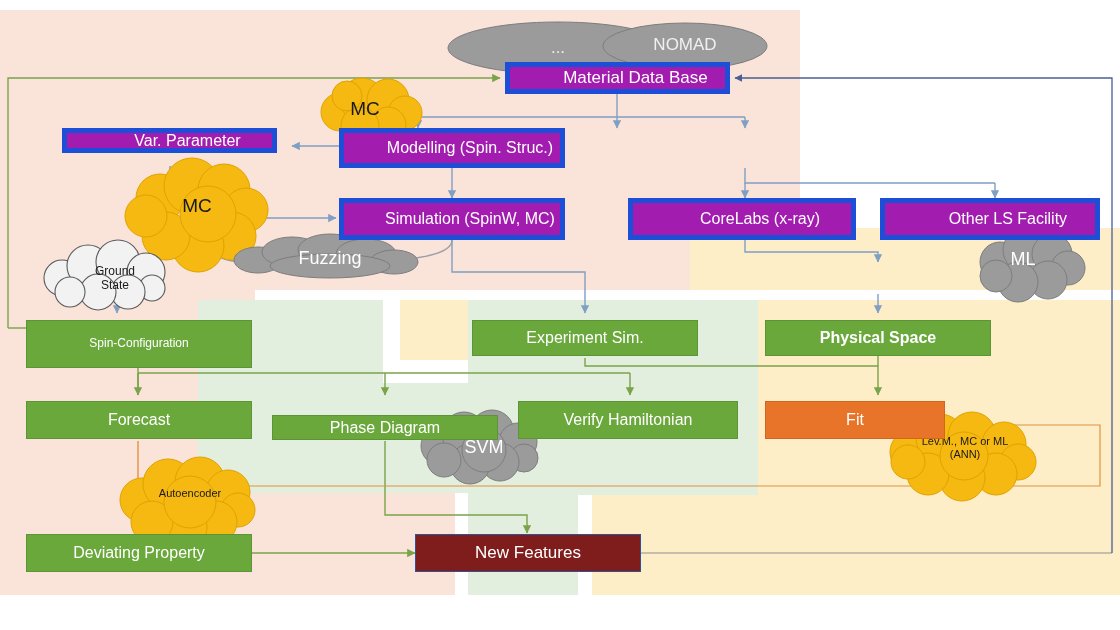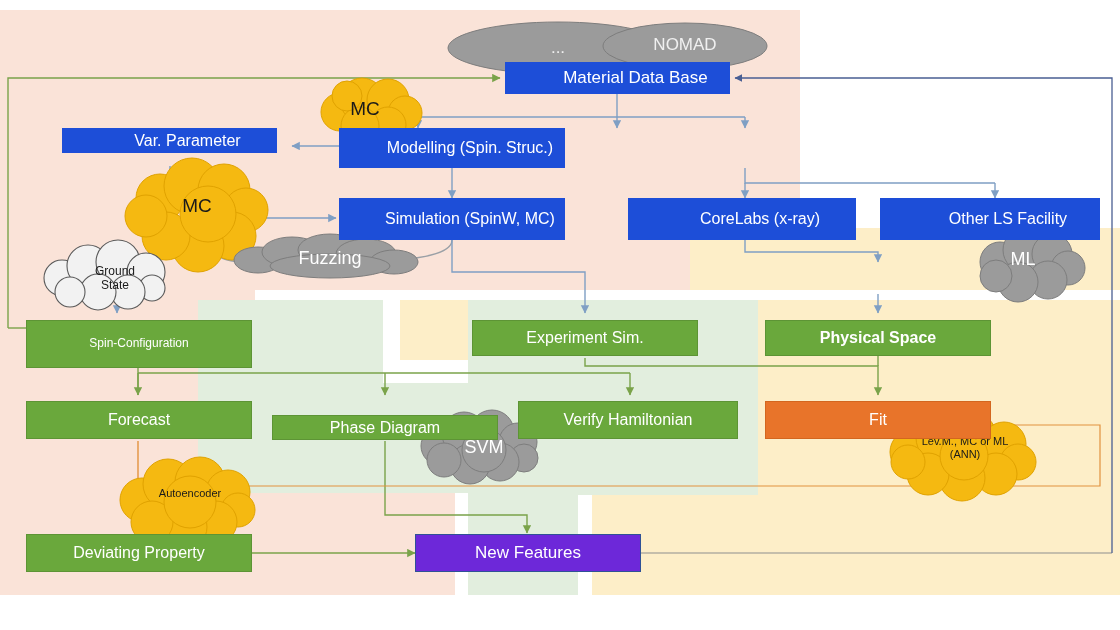--- a/index.html
+++ b/index.html
@@ -2,22 +2,22 @@
 <html><head>
 <meta charset="utf-8">
 <style>
   html,body{margin:0;padding:0;background:#ffffff;}
   body{width:1120px;height:630px;font-family:"Liberation Sans",sans-serif;overflow:hidden;}
   #stage{position:relative;width:1120px;height:630px;background:#ffffff;}
   .panel{position:absolute;}
   svg.layer{position:absolute;left:0;top:0;width:1120px;height:630px;overflow:visible;}
   .node{position:absolute;box-sizing:border-box;display:flex;align-items:center;
         justify-content:center;text-align:center;color:#ffffff;line-height:1.1;}
-  .blue{background:#1d4ed8;border:1px solid #1d4ed8;padding-left:36px;}
-  .bluedk{background:#6d28d9;border:1px solid #2f5196;}
+  .blue{background:#a21caf;border:5px solid #1d4ed8;padding-left:36px;}
+  .bluedk{background:#7f1d1d;border:1px solid #2f5196;}
   .green{background:#6aa83c;border:1px solid #5d9435;}
   .orange{background:#e8742a;border:1px solid #d3661f;}
   .cloud-label{position:absolute;display:flex;align-items:center;justify-content:center;
         text-align:center;color:#1a1a1a;pointer-events:none;line-height:1.15;}
   .gray-label{position:absolute;display:flex;align-items:center;justify-content:center;
         text-align:center;color:#ffffff;pointer-events:none;line-height:1.15;}
   .ellipse-label{position:absolute;display:flex;align-items:center;justify-content:center;
         color:#f0f0f0;pointer-events:none;}
 </style>
 </head>
@@ -261,19 +261,19 @@
   <div class="node green" style="left:472px;top:320px;width:226px;height:36px;font-size:16px;">Experiment Sim.</div>
 
   <div class="node green" style="left:765px;top:320px;width:226px;height:36px;font-size:16px;font-weight:bold;">Physical Space</div>
 
   <div class="node green" style="left:26px;top:401px;width:226px;height:38px;font-size:16px;">Forecast</div>
 
   <div class="node green" style="left:272px;top:415px;width:226px;height:25px;font-size:16px;">Phase Diagram</div>
 
   <div class="node green" style="left:518px;top:401px;width:220px;height:38px;font-size:16px;">Verify Hamiltonian</div>
 
-  <div class="node orange" style="left:765px;top:401px;width:226px;height:38px;font-size:16px;">Fit</div>
+  <div class="node orange" style="left:765px;top:401px;width:180px;height:38px;font-size:16px;">Fit</div>
 
   <div class="node green" style="left:26px;top:534px;width:226px;height:38px;font-size:16px;">Deviating Property</div>
 
   <div class="node bluedk" style="left:415px;top:534px;width:226px;height:38px;font-size:17px;">New Features</div>
 
 </div>
 
 </body></html>

